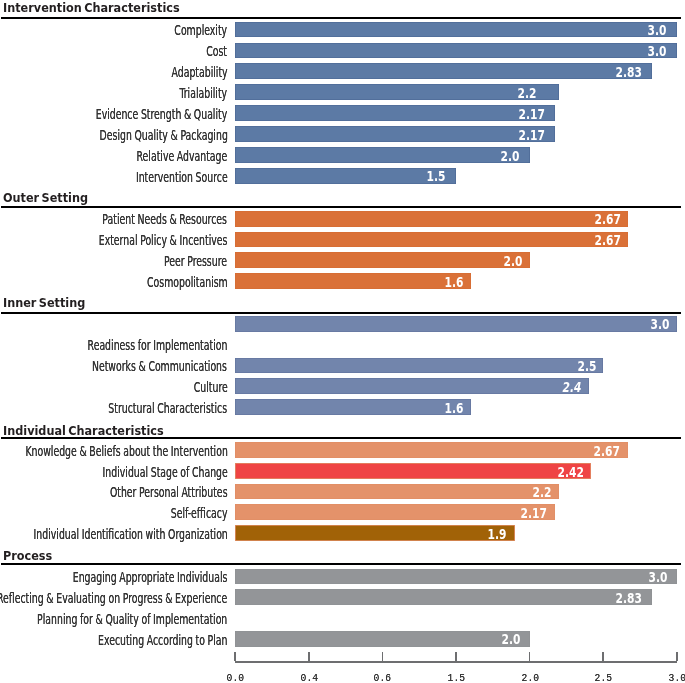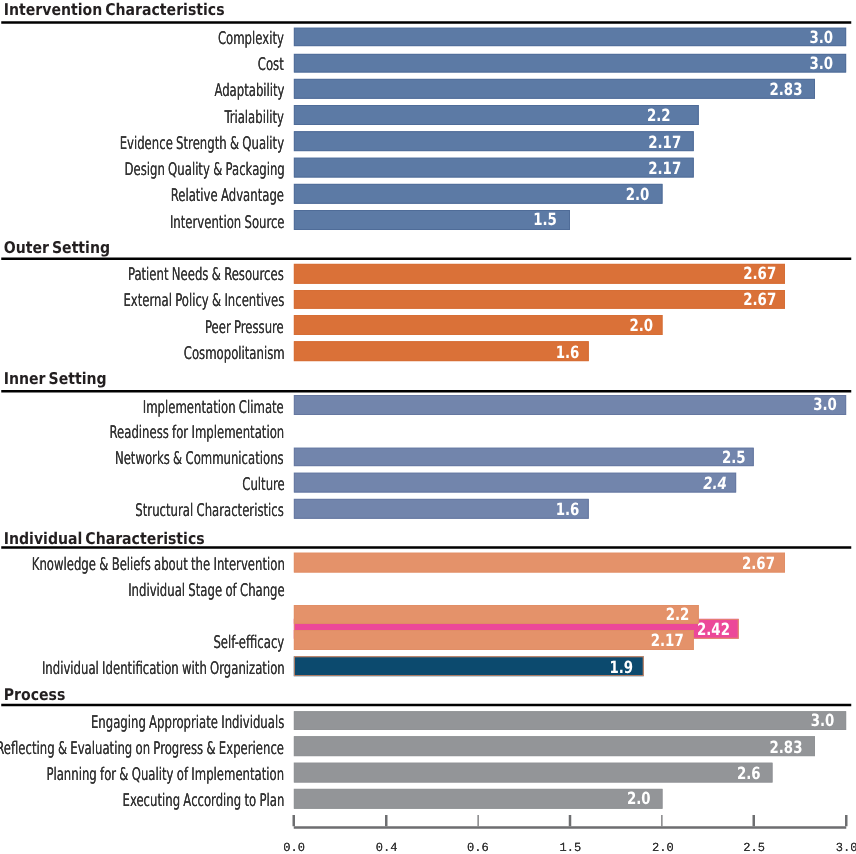--- a/index.html
+++ b/index.html
@@ -114,21 +114,20 @@
         <span class="val" style="right:7.5px">1.6</span>
       </div>
     </div>
   </div>
   <div class="sect">
     <div class="sect-head" style="top:295.20px">
       <span class="sect-head-t">Inner Setting</span>
     </div>
     <div class="sect-rule" style="top:312.35px"></div>
     <div class="row" style="top:315.90px">
-      <div class="cat"><span>Implementation Climate</span></div>
       <div class="bar" style="width: 441.81px; background: rgb(114, 133, 172); box-shadow: rgb(101, 119, 160) 0px 0px 0px 0.8px inset;">
         <span class="val" style="right:7.2px">3.0</span>
       </div>
     </div>
     <div class="row" style="top:336.75px">
       <div class="cat"><span>Readiness for Implementation</span></div>
     </div>
     <div class="row" style="top:357.60px">
       <div class="cat"><span>Networks &amp; Communications</span></div>
       <div class="bar" style="width: 368.18px; background: rgb(114, 133, 172); box-shadow: rgb(101, 119, 160) 0px 0px 0px 0.8px inset;">
@@ -154,38 +153,39 @@
     </div>
     <div class="sect-rule" style="top:437.30px"></div>
     <div class="row" style="top:442.30px">
       <div class="cat"><span>Knowledge &amp; Beliefs about the Intervention</span></div>
       <div class="bar" style="width: 393.21px; background: rgb(228, 146, 106); box-shadow: rgb(225, 142, 102) 0px 0px 0px 0.8px inset;">
         <span class="val" style="right:8.0px">2.67</span>
       </div>
     </div>
     <div class="row" style="top:463.00px">
       <div class="cat"><span>Individual Stage of Change</span></div>
-      <div class="bar" style="width: 356.39px; background: #ec4899; box-shadow: rgb(225, 142, 102) 0px 0px 0px 0.8px inset; margin-top: 32px;">
+      <div class="bar" style="width: 356.39px; background: #ef4444; box-shadow: rgb(225, 142, 102) 0px 0px 0px 0.8px inset;">
         <span class="val" style="right:8.0px">2.42</span>
       </div>
     </div>
     <div class="row" style="top:483.70px">
+      <div class="cat"><span>Other Personal Attributes</span></div>
       <div class="bar" style="width: 323.99px; background: rgb(228, 146, 106); box-shadow: rgb(225, 142, 102) 0px 0px 0px 0.8px inset;">
         <span class="val" style="right:8.0px">2.2</span>
       </div>
     </div>
     <div class="row" style="top:504.40px">
       <div class="cat"><span>Self-efficacy</span></div>
       <div class="bar" style="width: 319.58px; background: rgb(228, 146, 106); box-shadow: rgb(225, 142, 102) 0px 0px 0px 0.8px inset;">
         <span class="val" style="right:8.0px">2.17</span>
       </div>
     </div>
     <div class="row" style="top:525.10px">
       <div class="cat"><span>Individual Identification with Organization</span></div>
-      <div class="bar" style="width: 279.81px; background: #0c4a6e; box-shadow: rgb(225, 142, 102) 0px 0px 0px 0.8px inset;">
+      <div class="bar" style="width: 279.81px; background: #a16207; box-shadow: rgb(225, 142, 102) 0px 0px 0px 0.8px inset;">
         <span class="val" style="right:8.0px">1.9</span>
       </div>
     </div>
   </div>
   <div class="sect">
     <div class="sect-head" style="top:547.80px">
       <span class="sect-head-t">Process</span>
     </div>
     <div class="sect-rule" style="top:563.20px"></div>
     <div class="row" style="top:568.50px">
@@ -195,23 +195,20 @@
       </div>
     </div>
     <div class="row" style="top:589.30px">
       <div class="cat"><span>Reflecting &amp; Evaluating on Progress &amp; Experience</span></div>
       <div class="bar" style="width: 416.77px; background: rgb(147, 149, 152); box-shadow: rgb(144, 146, 149) 0px 0px 0px 0.8px inset;">
         <span class="val" style="right:9.5px">2.83</span>
       </div>
     </div>
     <div class="row" style="top:610.10px">
       <div class="cat"><span>Planning for &amp; Quality of Implementation</span></div>
-      <div class="bar" style="width: 382.9px; background: rgb(147, 149, 152); box-shadow: rgb(144, 146, 149) 0px 0px 0px 0.8px inset;">
-        <span class="val" style="right:9.5px">2.6</span>
-      </div>
     </div>
     <div class="row" style="top:630.90px">
       <div class="cat"><span>Executing According to Plan</span></div>
       <div class="bar" style="width: 294.54px; background: rgb(147, 149, 152); box-shadow: rgb(144, 146, 149) 0px 0px 0px 0.8px inset;">
         <span class="val" style="right:9.5px">2.0</span>
       </div>
     </div>
   </div>
   <div class="axis"></div>
     <div class="tick" style="left:235.10px"></div>

